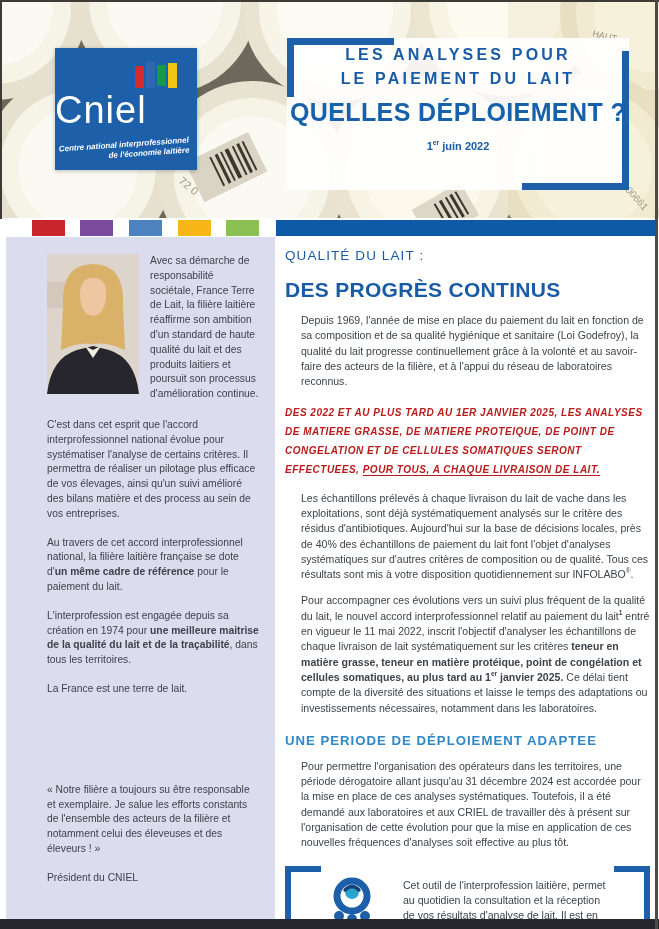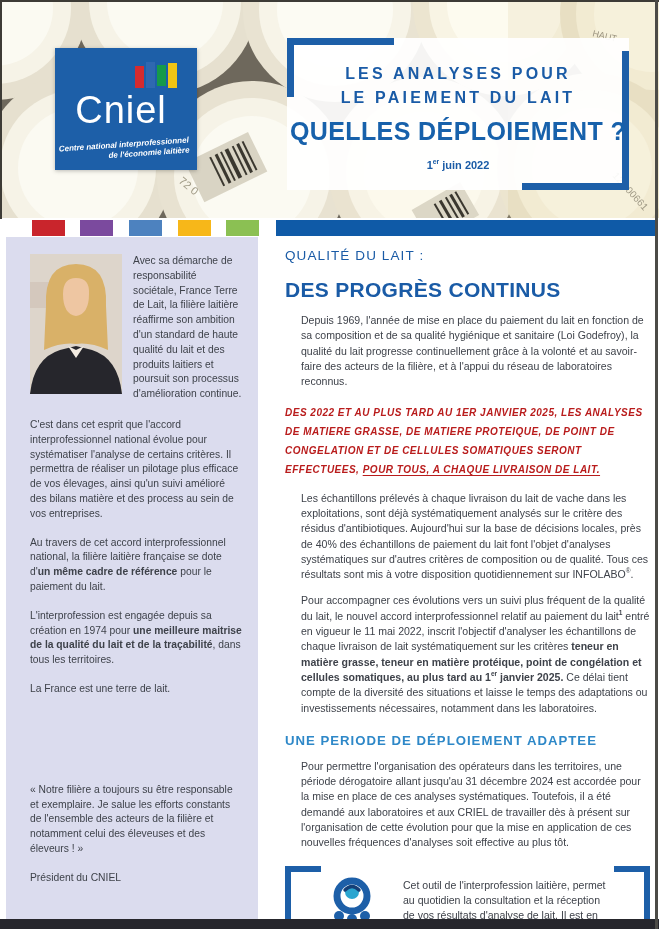--- a/index.html
+++ b/index.html
@@ -17,48 +17,48 @@
 
   
   .cniel-box{position:absolute;left:55px;top:48px;width:142px;height:122px;background:#1d5fa8;z-index:3;
              box-shadow:0 1px 4px rgba(0,0,0,.25);}
   .cniel-mark{position:absolute;right:16px;top:14px;width:46px;height:26px;display:flex;gap:2px;align-items:flex-end;}
   .cniel-mark i{display:block;width:9px;}
   .cm1{height:22px;background:#d52b2f;}
   .cm2{height:26px;background:#2f68b0;}
   .cm3{height:21px;background:#169a4a;margin-bottom:2px;}
   .cm4{height:25px;background:#f0c414;}
-  .cniel-word{position:absolute;left:0;right:10px;top:42px;text-align:center;color:#ffffff;
+  .cniel-word{position:absolute;left:0;right:10px;top:42px;text-align:left;color:#ffffff;
               font-size:38px;font-weight:400;letter-spacing:1px;line-height:40px;}
   .cniel-tagline{position:absolute;right:8px;bottom:10px;color:#ffffff;font-size:8px;font-weight:700;
                  font-style:italic;text-align:right;line-height:10px;transform:rotate(-4deg);}
 
   
   .title-box{position:absolute;left:287px;top:38px;width:342px;height:152px;background:rgba(255,255,255,.93);z-index:3;}
   .tb-corner-tl{position:absolute;left:0;top:0;width:100px;height:52px;border-top:7px solid #1d5fa8;border-left:7px solid #1d5fa8;}
   .tb-corner-br{position:absolute;right:0;bottom:0;width:100px;height:132px;border-bottom:7px solid #1d5fa8;border-right:7px solid #1d5fa8;}
-  .tb-content{position:absolute;left:0;right:0;top:24px;text-align:center;}
+  .tb-content{position:absolute;left:0;right:0;top:5px;text-align:center;}
   .tb-line{font-size:16px;font-weight:600;letter-spacing:3.2px;color:#1a5ba6;line-height:24px;}
   .tb-headline{font-size:25px;font-weight:800;letter-spacing:.4px;color:#1761ab;margin-top:7px;}
   .tb-date{font-size:11px;font-weight:700;color:#1a5ba6;margin-top:13px;}
   sup{font-size:.62em;vertical-align:super;line-height:0;}
 
   
   #divider{position:absolute;left:0;top:218px;width:659px;height:19px;background:#ffffff;}
   #divider .sq{position:absolute;top:2px;width:33px;height:16px;}
   .sq1{left:32px;background:#c9252c;}
   .sq2{left:80px;background:#7b4a9e;}
   .sq3{left:129px;background:#4d82bf;}
   .sq4{left:178px;background:#f7b719;}
   .sq5{left:226px;background:#8bc053;}
   .bar-blue{position:absolute;left:276px;top:2px;width:380px;height:16px;background:#0f5aa7;}
 
   
   #sidebar{position:absolute;left:6px;top:237px;width:252px;height:682px;background:#dbdcee;
-           color:#3e424a;font-size:10.3px;line-height:14.8px;}
+           color:#3e424a;font-size:10.3px;line-height:14.8px;padding-left:17px;}
   .sb-inner{padding:17px 16px 0 24px;}
   .sb-intro{display:flex;gap:11px;}
   .sb-photo{flex:0 0 92px;width:92px;height:140px;overflow:hidden;}
   .sb-intro-text{flex:1;}
   #sidebar p{margin:0 0 14px 0;}
   .sb-space{height:16px;}
   .sig b{display:block;font-size:10.6px;}
   .sig span{display:block;}
   .sb-quote{margin-top:56px !important;}
   .sig2{margin-top:44px;}

